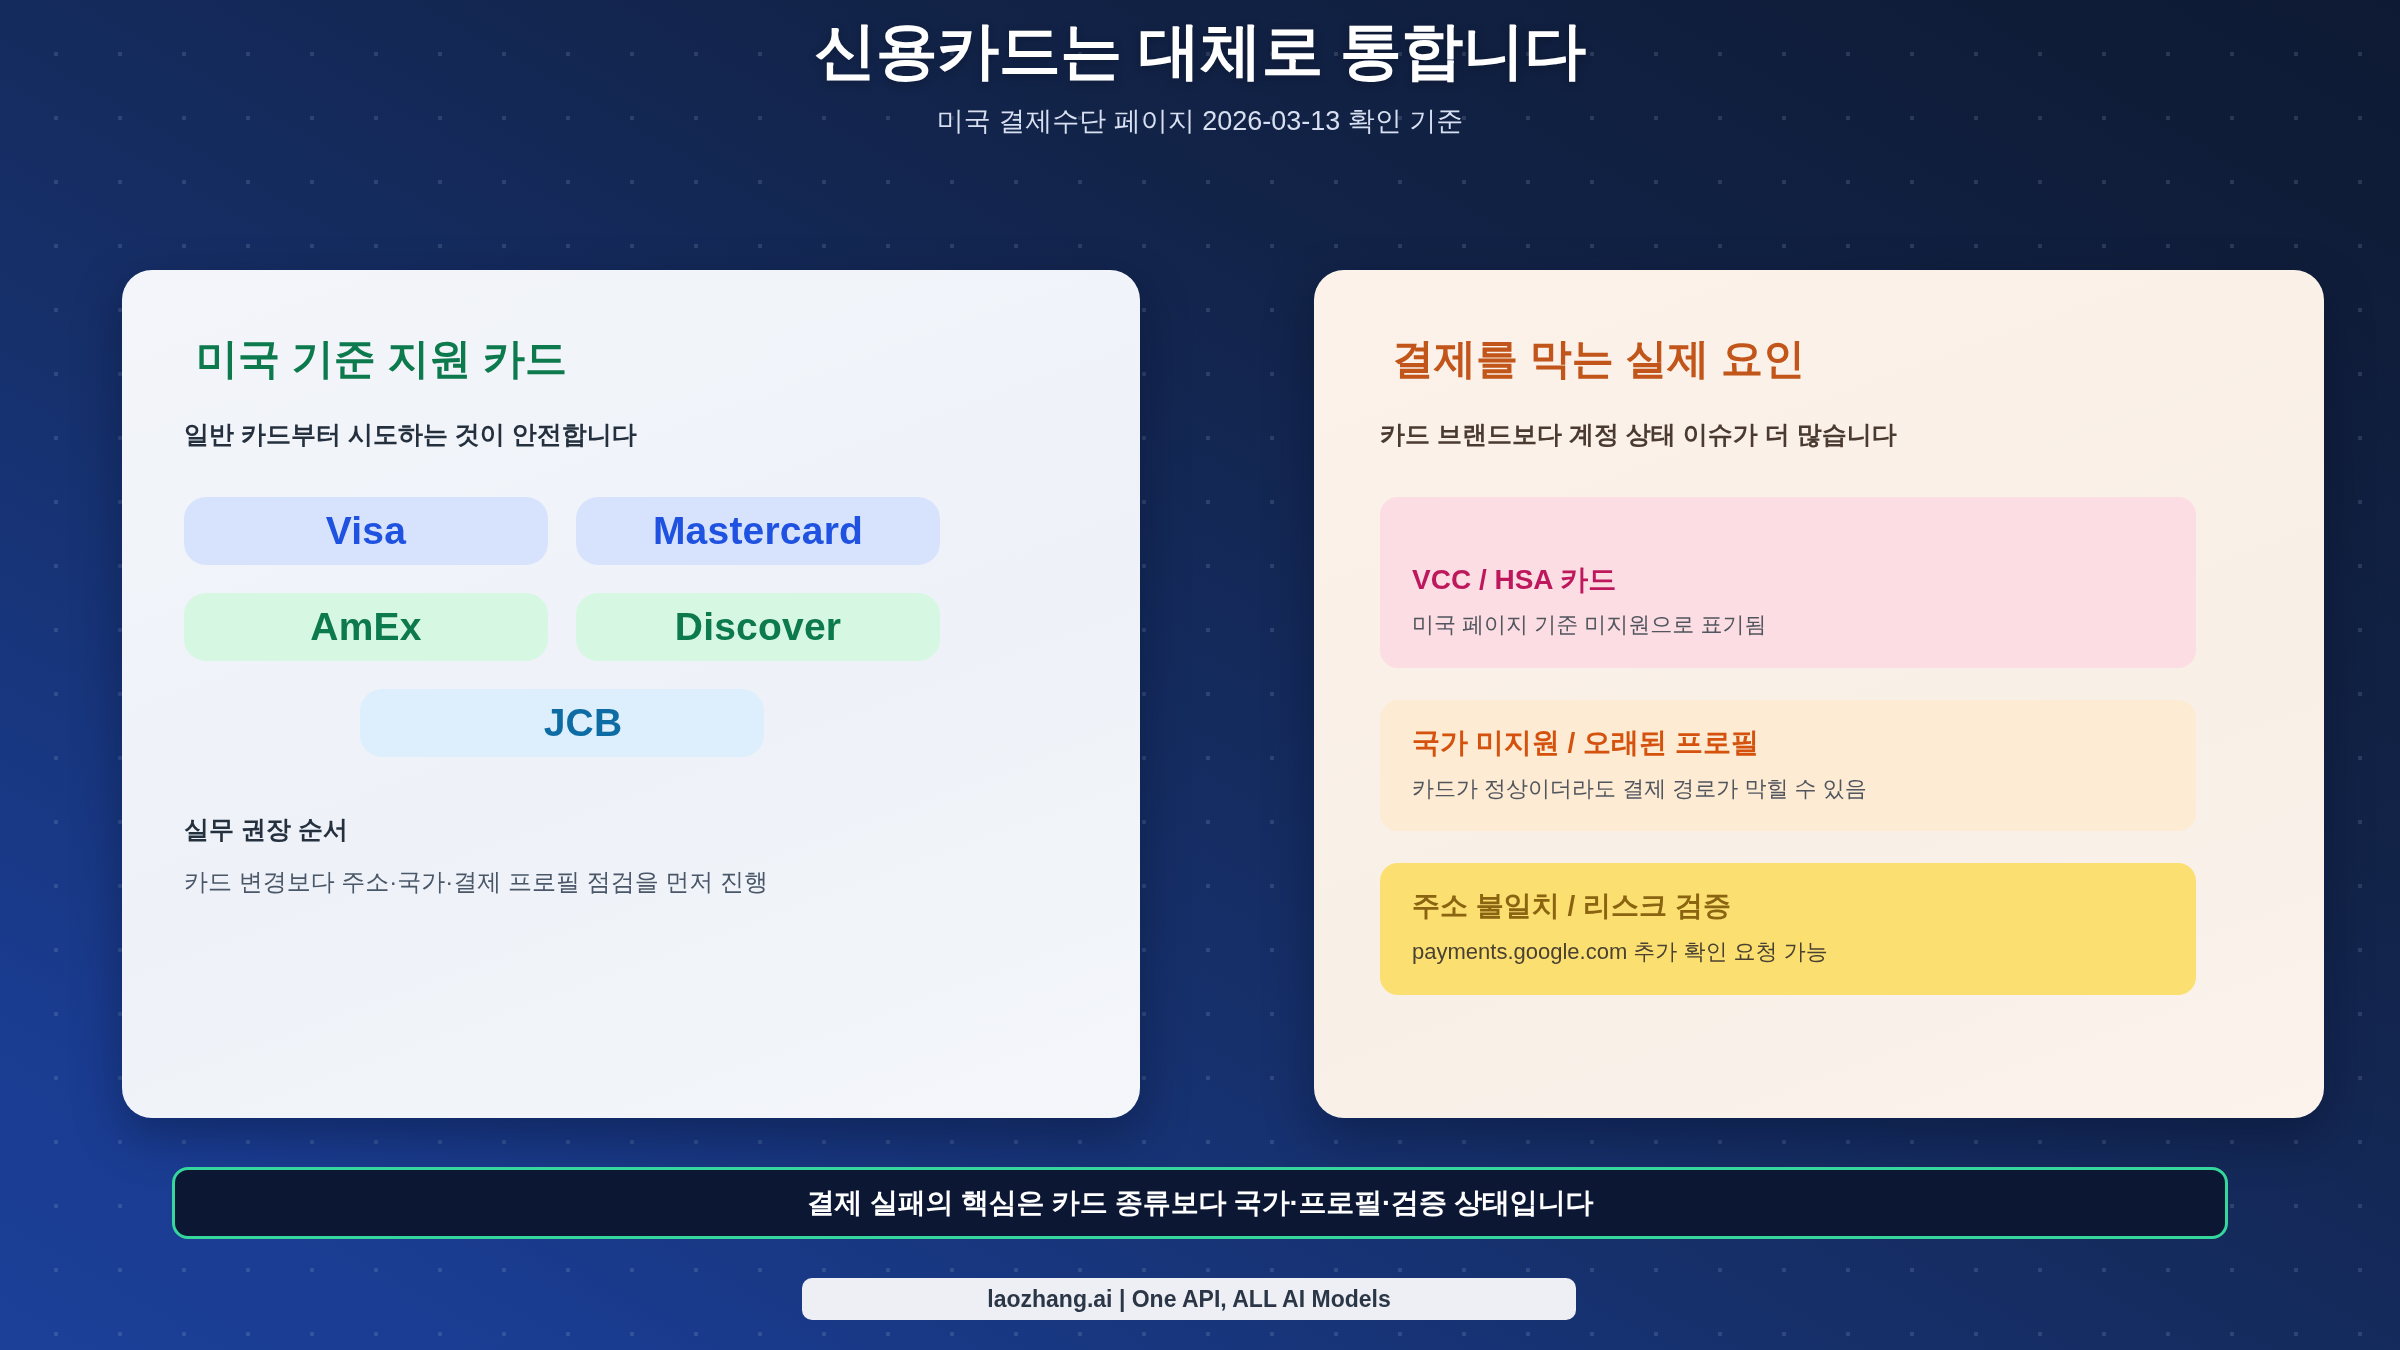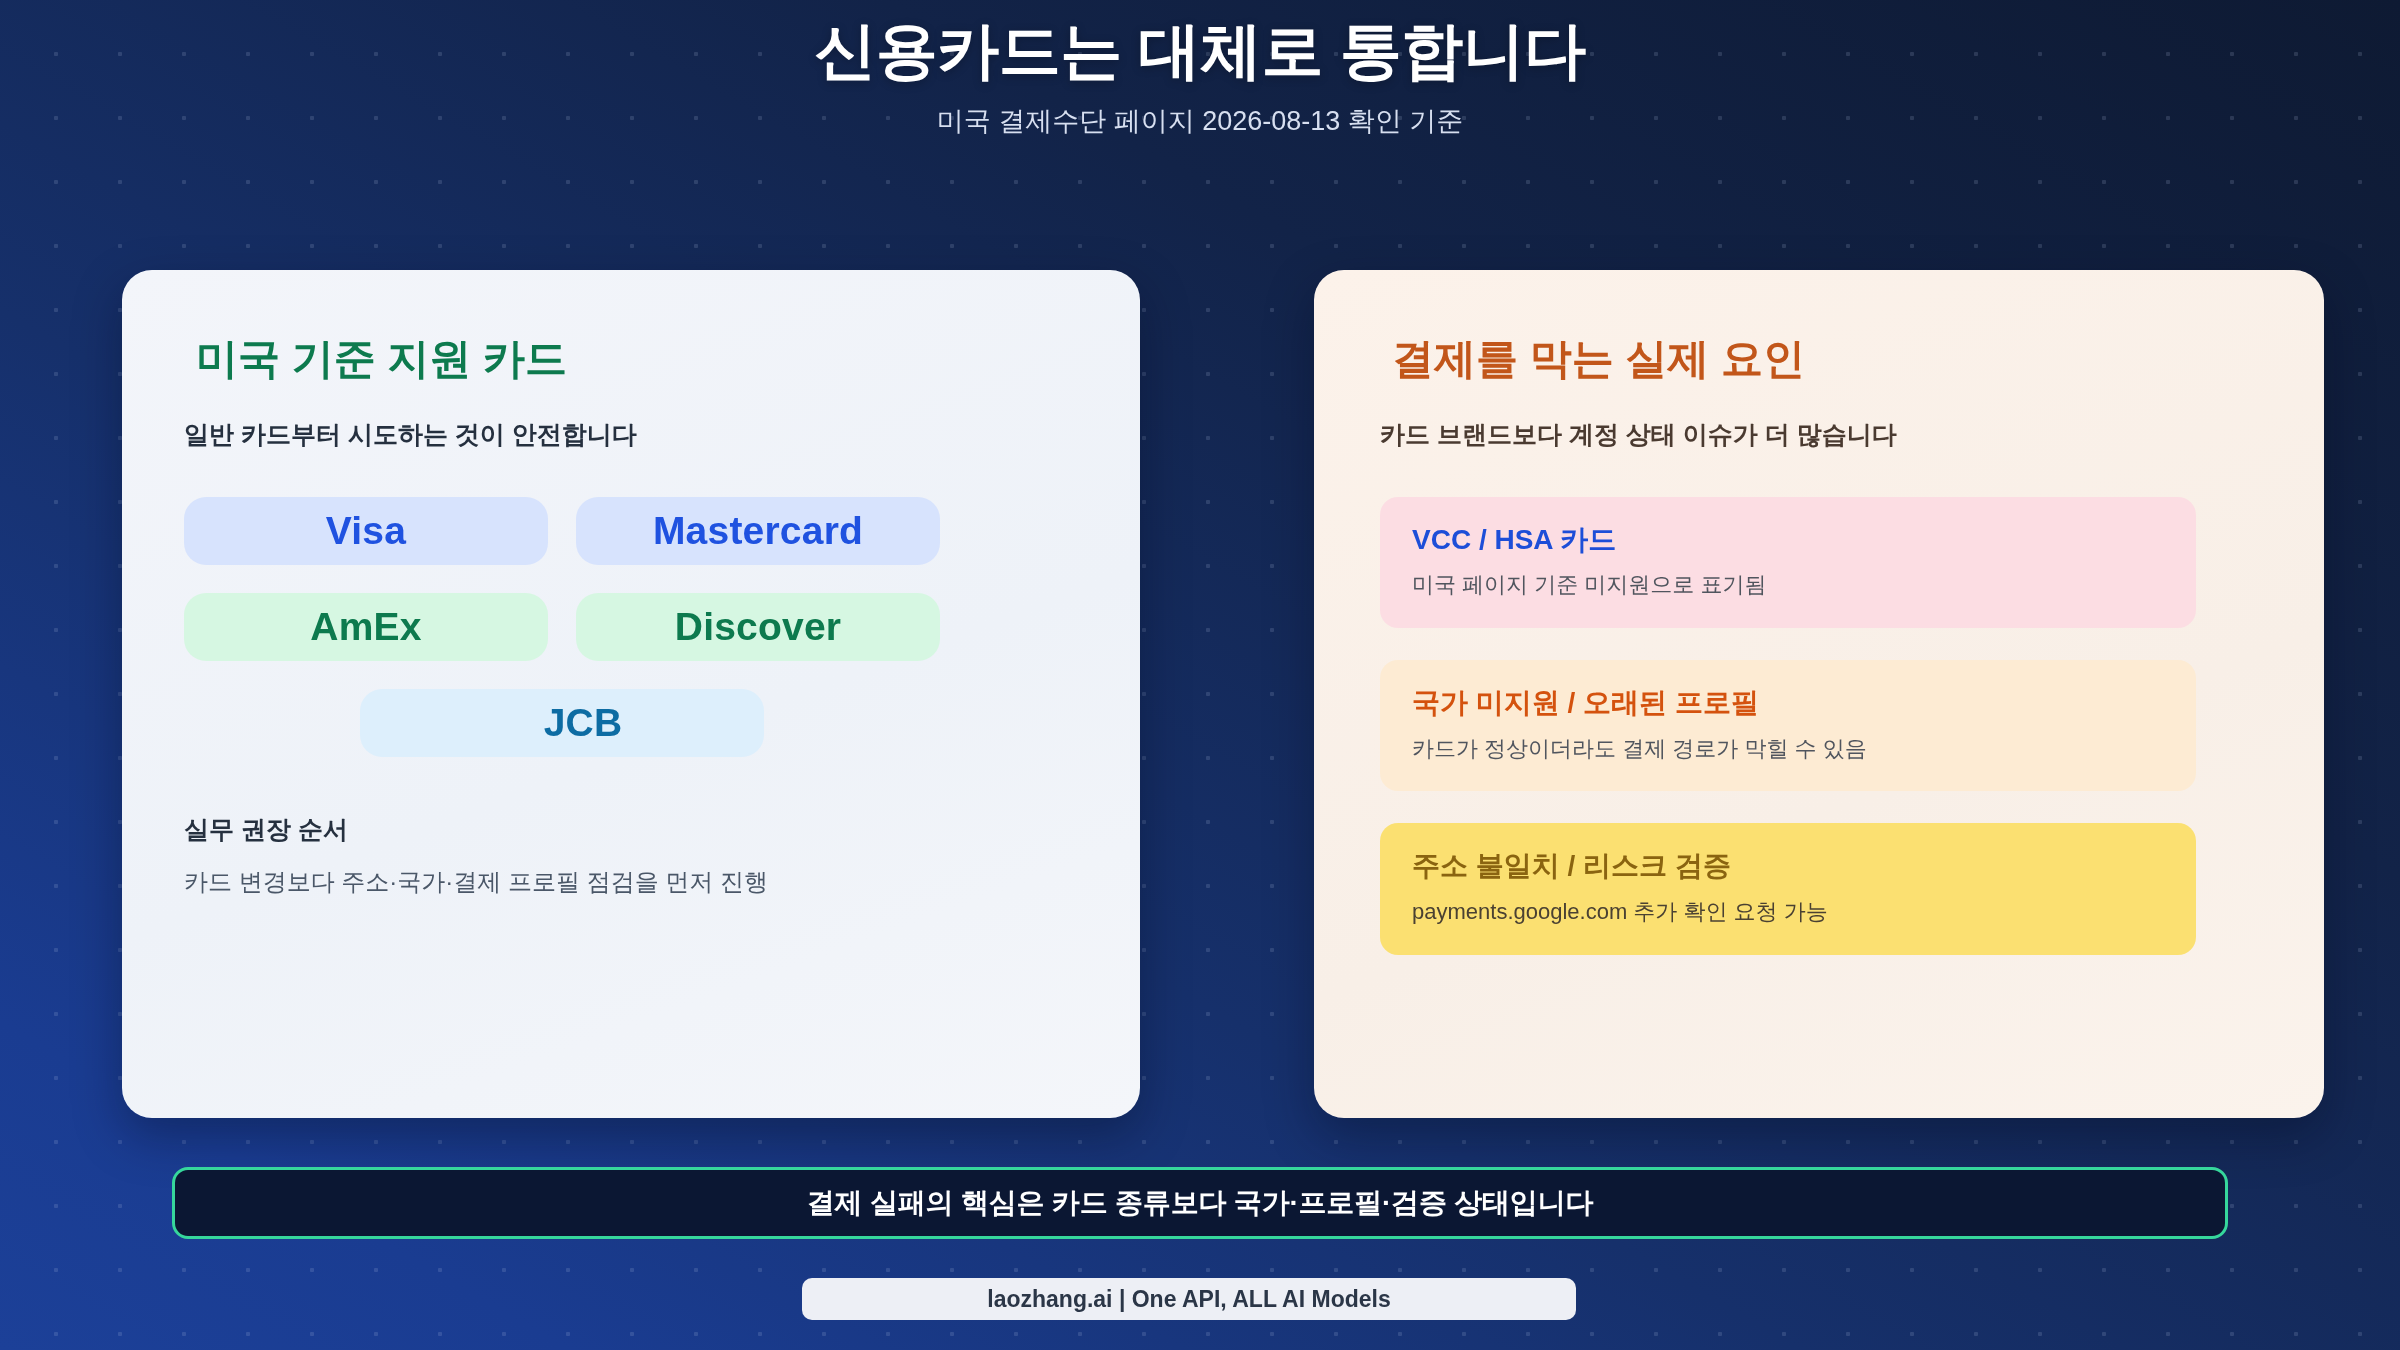--- a/index.html
+++ b/index.html
@@ -158,21 +158,21 @@
   .alert.red    { background: #fcdde3; }
   .alert.orange { background: #fdebd3; }
   .alert.yellow { background: #fbe071; }
 
   .alert-title {
     margin: 0;
     font-size: 28px;
     font-weight: bold;
     line-height: 1.2;
   }
-  .alert.red    .alert-title { color: #1d4ed8; }
+  .alert.red    .alert-title { color: #be185d; margin-top: 40px; }
   .alert.orange .alert-title { color: #d4520e; }
   .alert.yellow .alert-title { color: #8a6410; }
 
   .alert-body {
     margin: 0;
     padding-top: 14px;
     font-size: 22px;
     line-height: 1.35;
   }
   .alert.red    .alert-body { color: #50555e; }
@@ -218,21 +218,21 @@
   }
 </style>
 </head>
 <body>
 
 <div id="stage">
   <div id="dots"></div>
 
   <div id="header">
     <h1 id="title">신용카드는 대체로 통합니다</h1>
-    <p id="subtitle">미국 결제수단 페이지 2026-08-13 확인 기준</p>
+    <p id="subtitle">미국 결제수단 페이지 2026-03-13 확인 기준</p>
   </div>
 
   <div class="card" id="card-left">
     <h2 class="card-title">미국 기준 지원 카드</h2>
     <p class="card-sub">일반 카드부터 시도하는 것이 안전합니다</p>
 
     <div id="chip-grid">
       <div class="chip blue">
         <span>Visa</span>
       </div>

